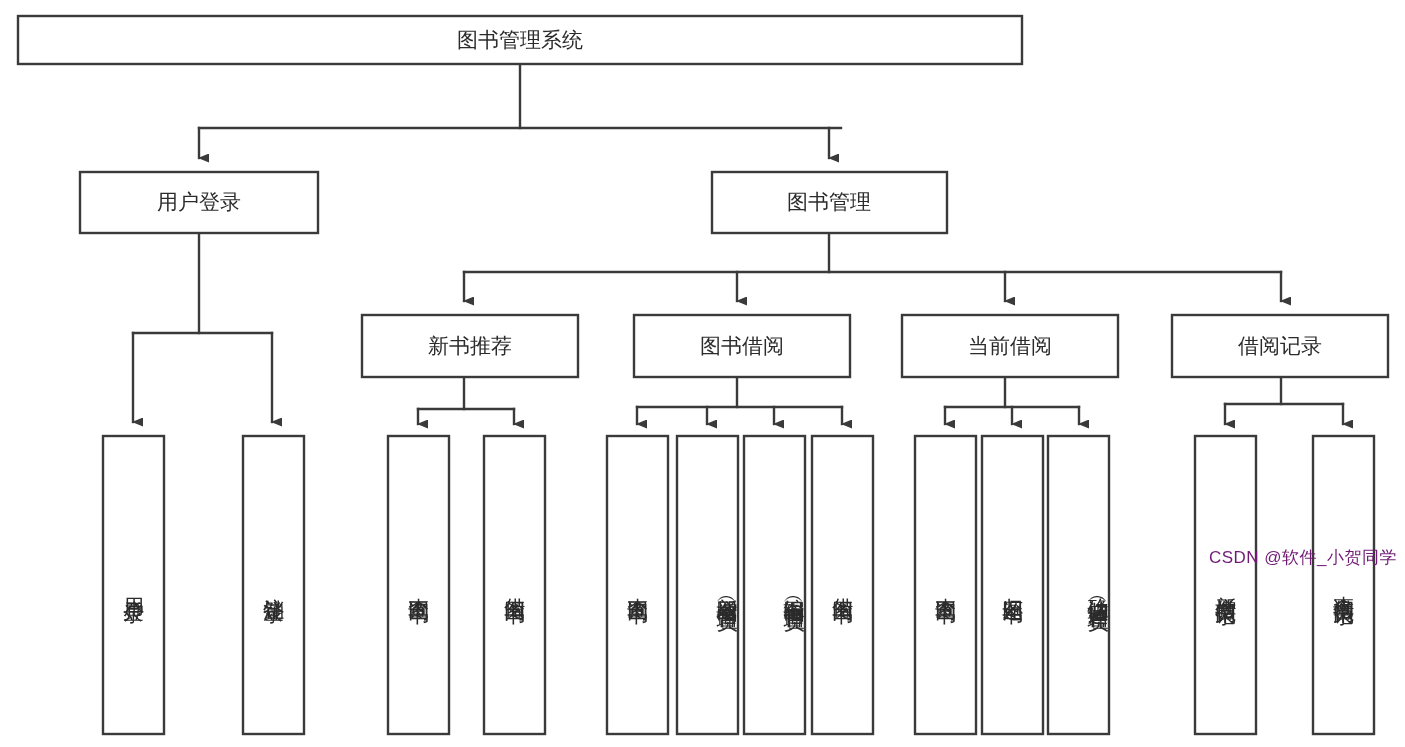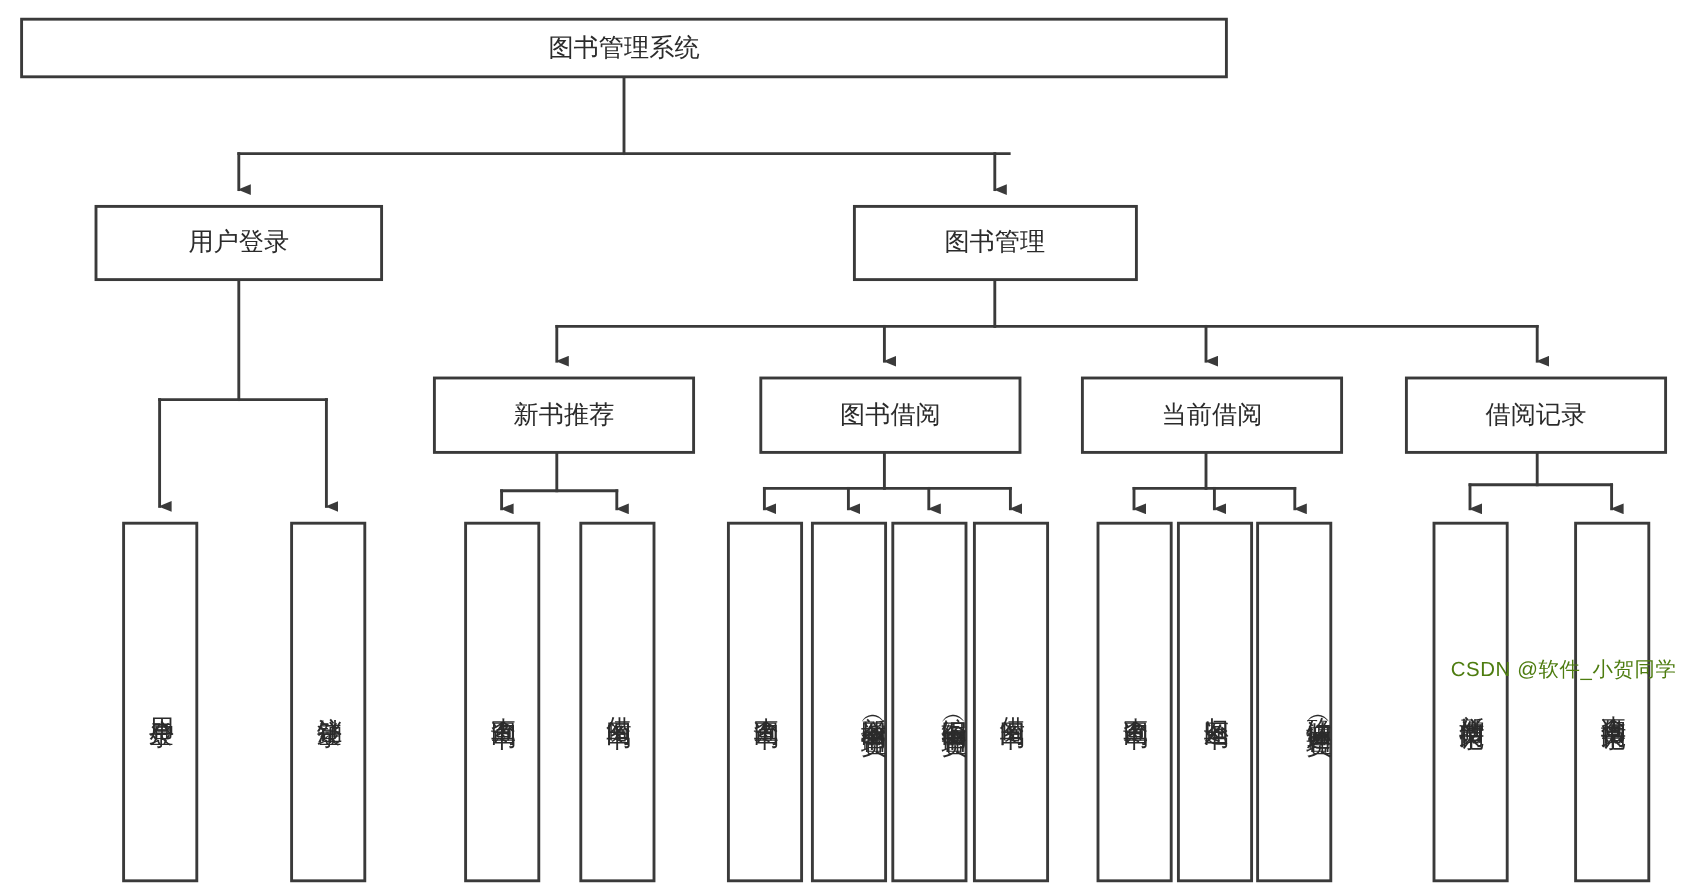--- a/index.html
+++ b/index.html
@@ -60,21 +60,21 @@
     justify-content: center;
     white-space: nowrap;
     pointer-events: none;
   }
   .watermark {
     position: absolute;
     right: 8px;
     bottom: 6px;
     font-family: "Liberation Sans", "DejaVu Sans", sans-serif;
     font-size: 17px;
-    color: #4d7c0f;
+    color: #701a75;
     letter-spacing: 0.5px;
     white-space: nowrap;
   }
 </style>
 </head>
 <body>
 
 <div id="diagram-root">
 
   <svg class="flow" viewBox="0 0 1405 747" xmlns="http://www.w3.org/2000/svg">

